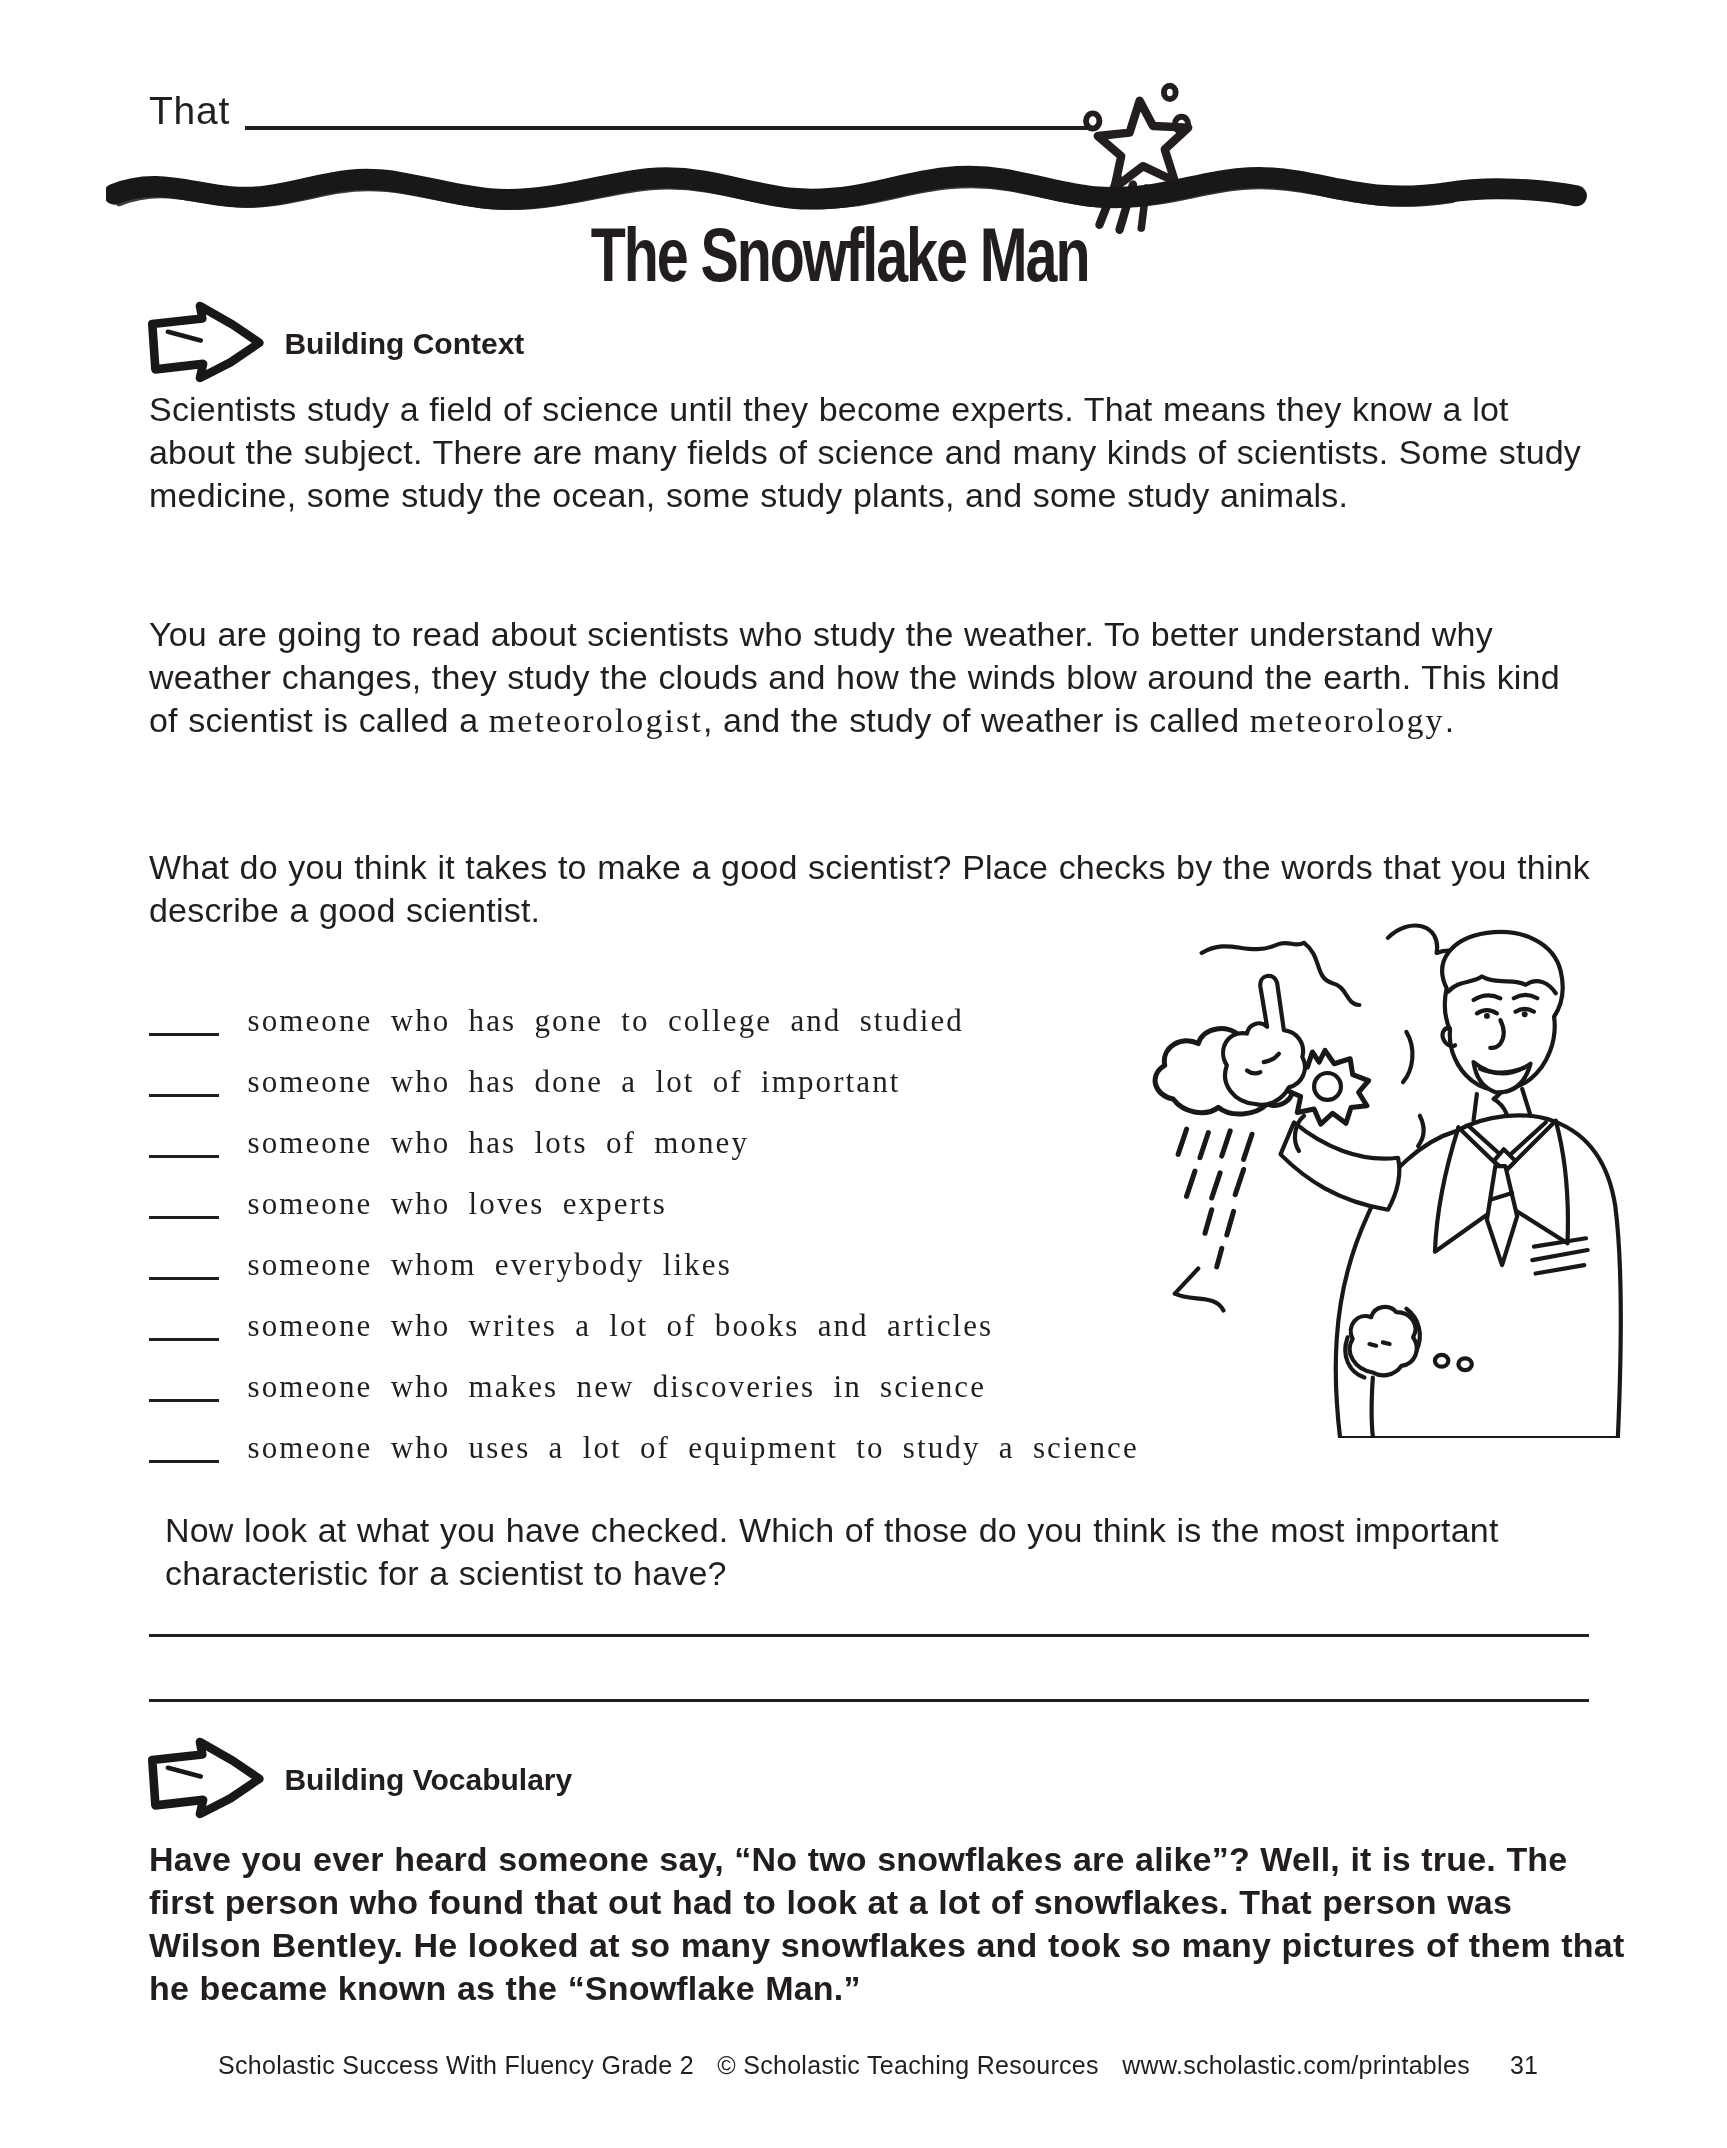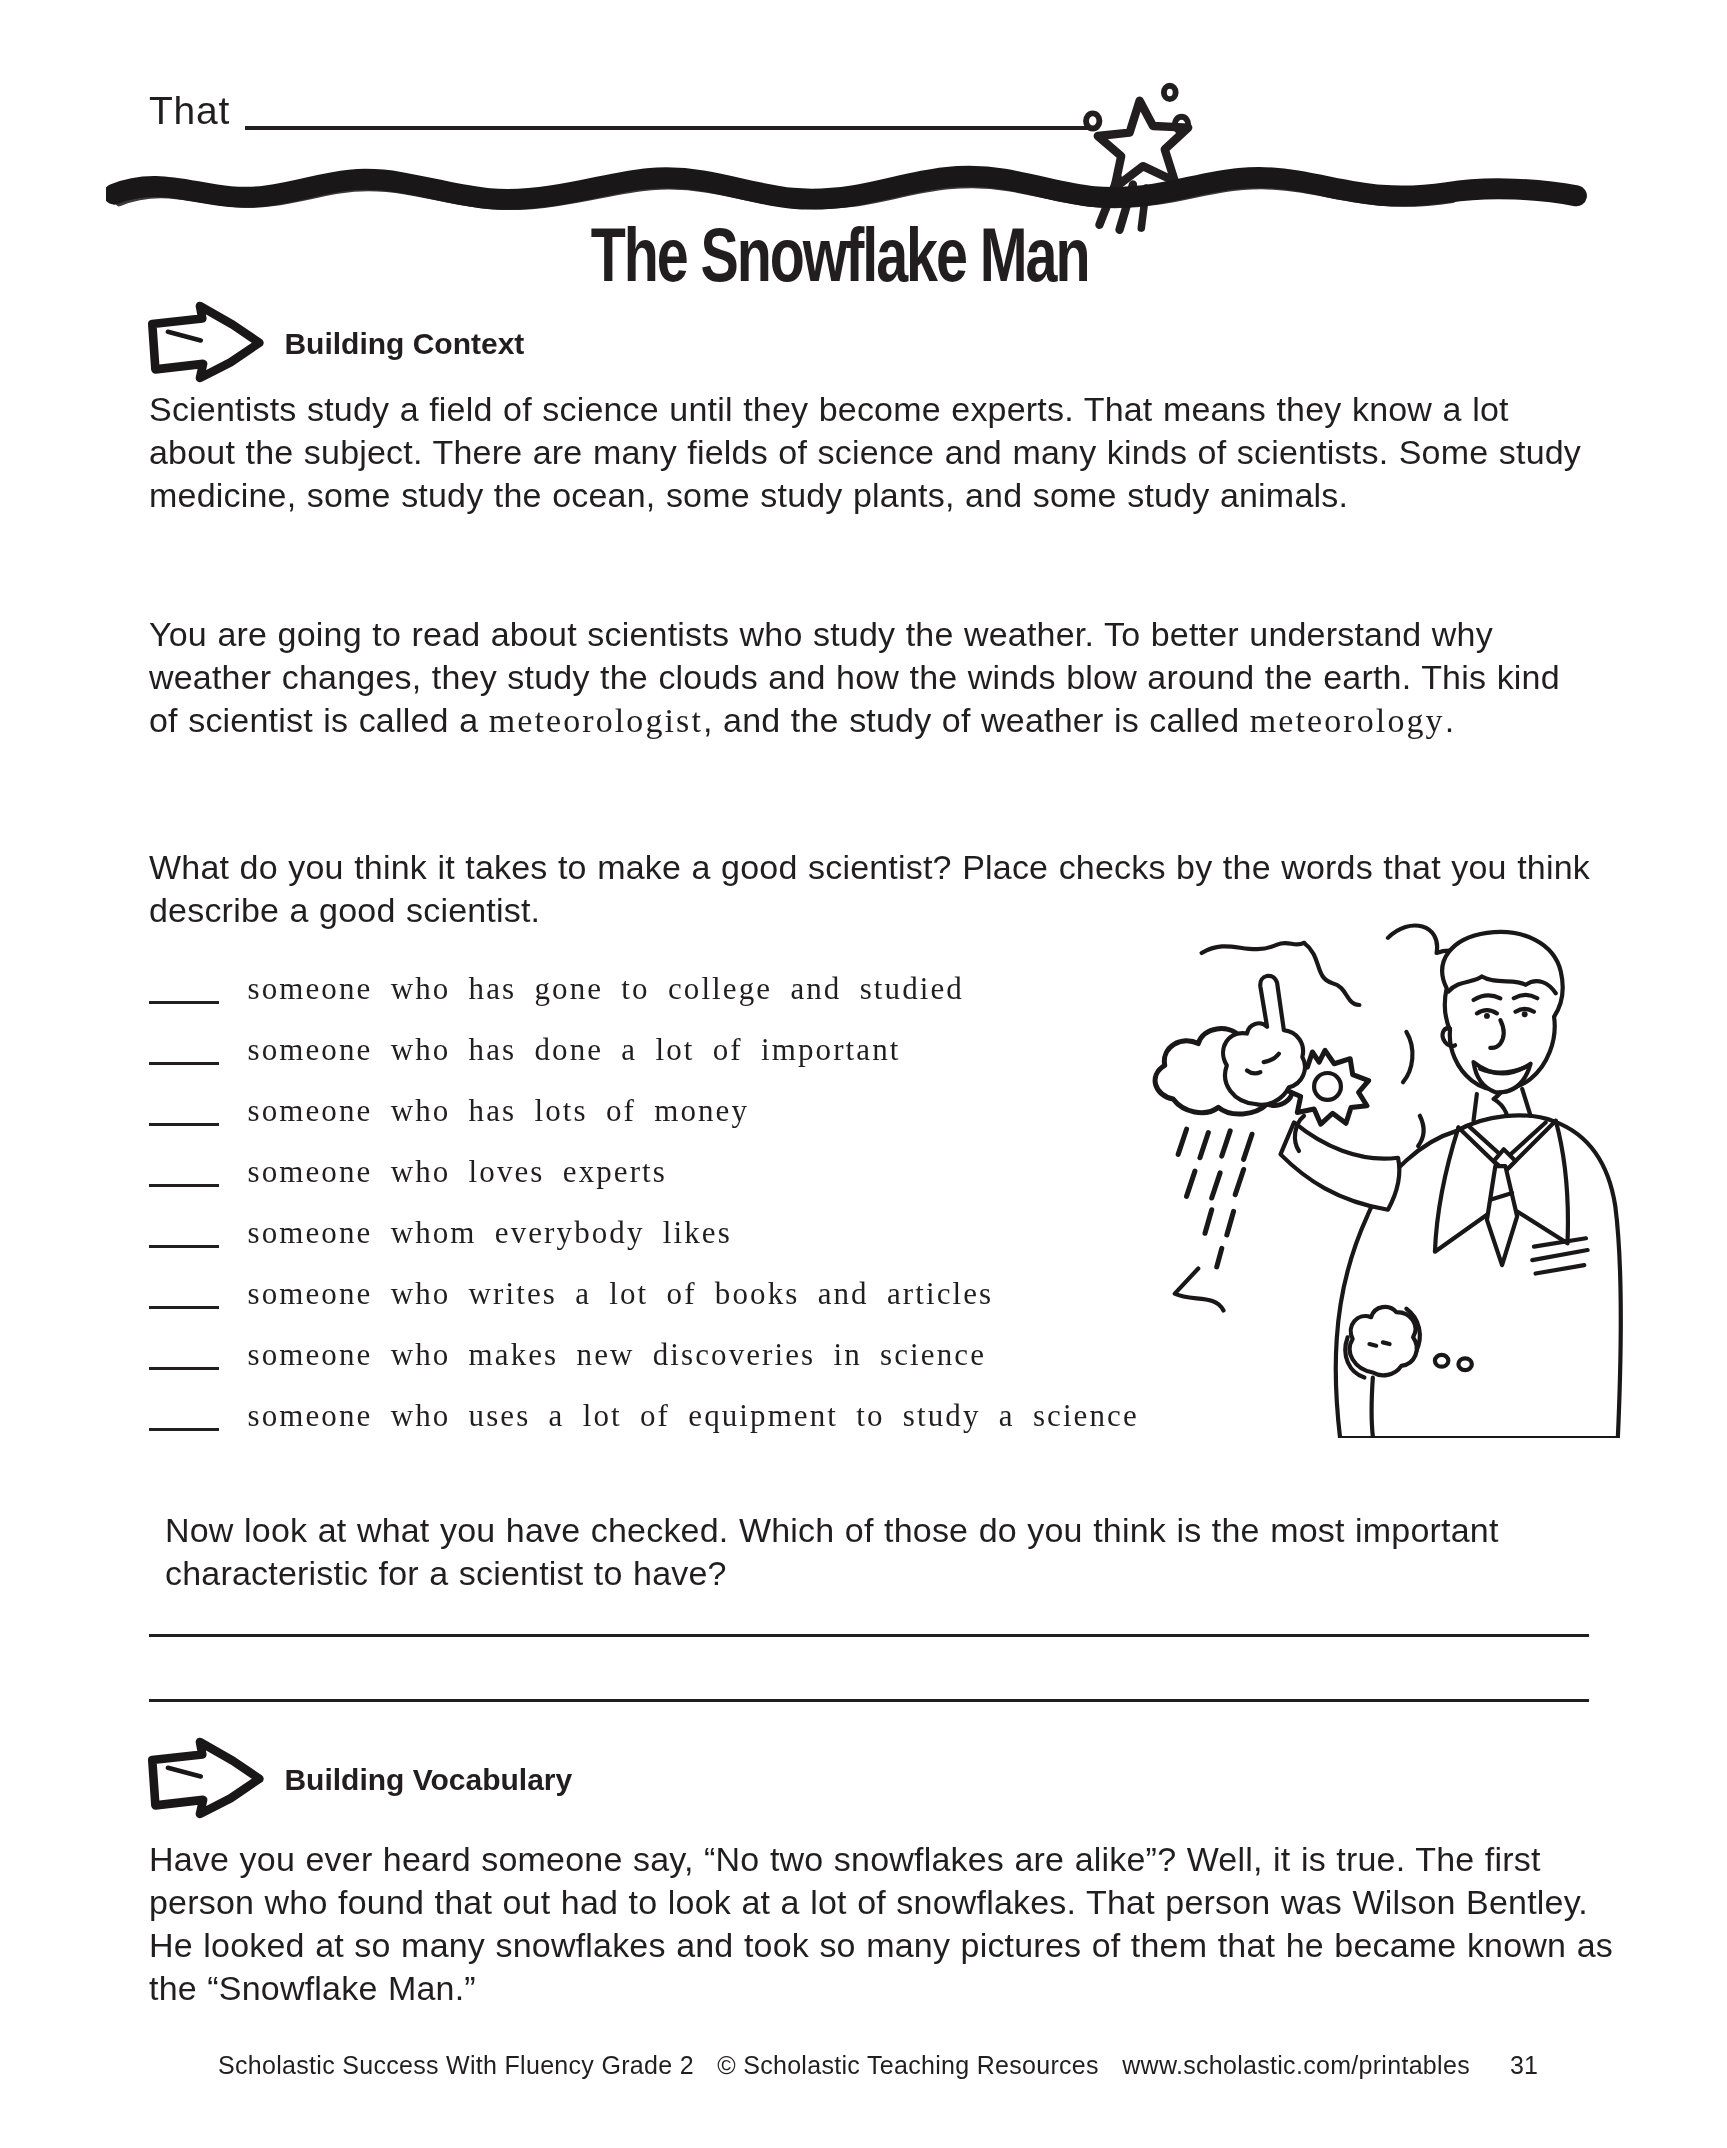--- a/index.html
+++ b/index.html
@@ -44,21 +44,21 @@
   .para{
     position:absolute;left:149px;width:1443px;
     font-size:34px;font-weight:300;line-height:43px;
     letter-spacing:0.2px;word-spacing:0.8px;
   }
   .serif-term{
     font-family:"Liberation Serif", serif;
     letter-spacing:2.1px;word-spacing:3.4px;
   }
   
-  .checklist{position:absolute;left:149px;top:948px;width:1192px;text-align:center;}
+  .checklist{position:absolute;left:149px;top:980px;width:1192px;text-align:center;}
   .check-item{
     display:flex;align-items:flex-end;
     height:61px;
   }
   .check-blank{
     width:70px;height:34px;
     border-bottom:3.4px solid #221e1f;
     transform:translateY(-5px);
   }
   .check-text{
@@ -253,21 +253,21 @@
   <div class="answer-line" style="top:1674px;"></div>
 
   <div class="sec-head" style="left:143px;top:1735px;">
     <svg width="128" height="86" viewBox="0 0 160 110" fill="none" stroke="#1a1718" stroke-linecap="round" stroke-linejoin="round">
       <path d="M10 32 L74 25 L71 9 L113 33 L147 56 L110 81 L71 101 L75 83 L14 90 Z" stroke-width="11" fill="#fff"></path>
       <path d="M30 42 L72 53" stroke-width="6"></path>
     </svg>
     <span class="label">Building Vocabulary</span>
   </div>
 
-  <p class="para" style="top:1838px;margin:0;width:1485px;">Have you ever heard someone say, “No two snowflakes are alike”? Well, it is true. The first person who found that out had to look at a lot of snowflakes. That person was Wilson Bentley. He looked at so many snowflakes and took so many pictures of them that he became known as the “Snowflake Man.”</p>
+  <p class="para" style="top:1838px;margin:0;width:1485px;font-weight:bold;">Have you ever heard someone say, “No two snowflakes are alike”? Well, it is true. The first person who found that out had to look at a lot of snowflakes. That person was Wilson Bentley. He looked at so many snowflakes and took so many pictures of them that he became known as the “Snowflake Man.”</p>
 
   <div class="footer">
     <span>Scholastic Success With Fluency  Grade 2</span><span>© Scholastic Teaching Resources</span><span>www.scholastic.com/printables</span>
   </div>
   <div class="page-num">31</div>
 
 </div>
 
 
 </body></html>

